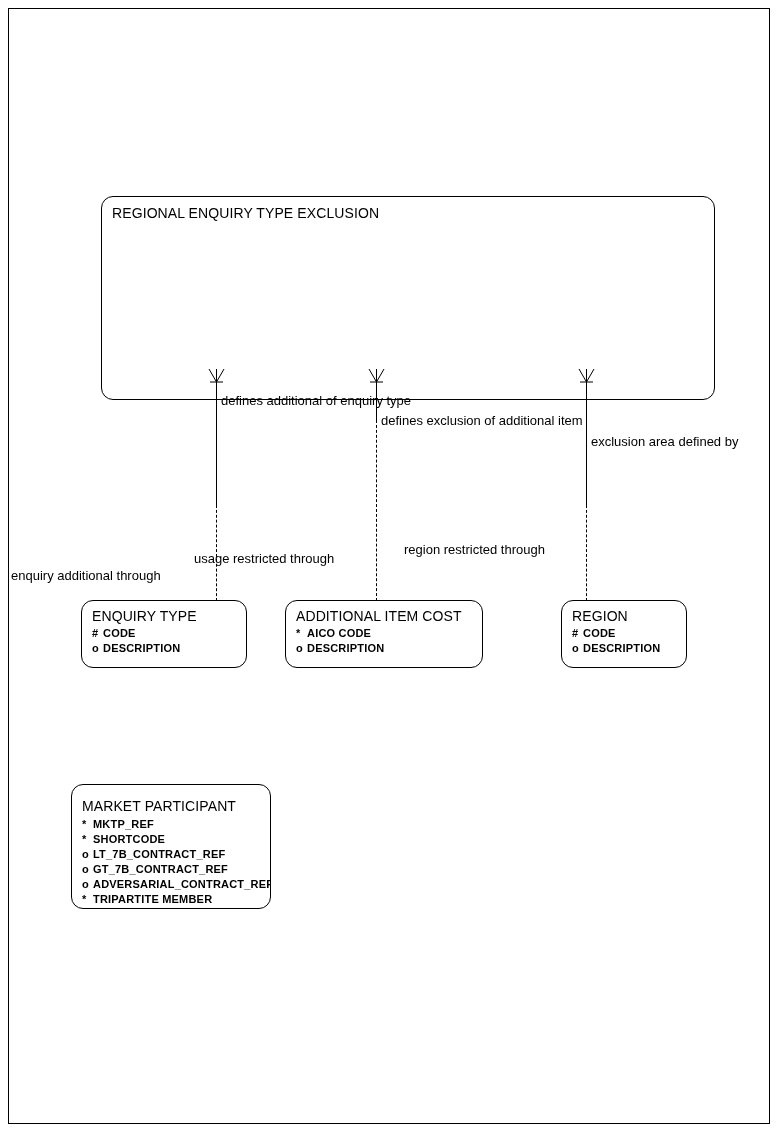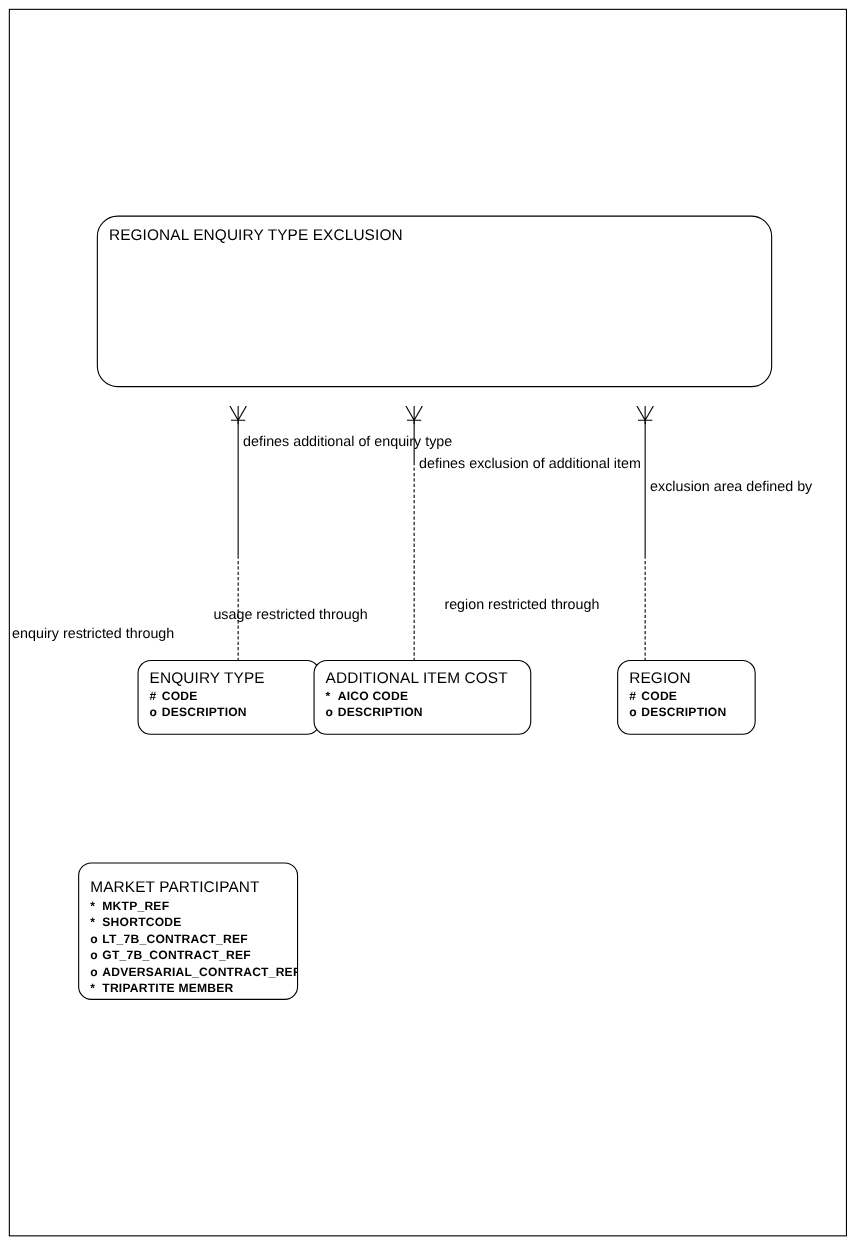--- a/index.html
+++ b/index.html
@@ -62,24 +62,24 @@
   }
   .attr-mark {
     display: inline-block;
     width: 11px;
     text-align: left;
   }
   .attr-name {
     letter-spacing: 0.2px;
   }
   
-  #entity-regional   { left: 88px;  top: 196px; width: 614px; height: 156px; border-radius: 19px; }
+  #entity-regional   { left: 101px;  top: 196px; width: 614px; height: 204px; }
   #entity-regional .entity-title { top: 8px; }
 
-  #entity-enquiry    { left: 81px;  top: 600px; width: 166px; height: 68px; margin-left: 44px; }
+  #entity-enquiry    { left: 81px;  top: 600px; width: 166px; height: 68px; }
   #entity-enquiry .entity-title  { top: 7px; }
   #entity-enquiry .attr-list     { top: 25px; }
 
   #entity-additional { left: 285px; top: 600px; width: 198px; height: 68px; }
   #entity-additional .entity-title { top: 7px; }
   #entity-additional .attr-list    { top: 25px; }
 
   #entity-region     { left: 561px; top: 600px; width: 126px; height: 68px; padding-left: 33px; }
   #entity-region .entity-title   { top: 7px; }
   #entity-region .attr-list      { top: 25px; }
@@ -153,21 +153,21 @@
 
   <div class="conn-solid" style="left:586px; top:380px;  height:125px;"></div>
   <div class="conn-dashed" style="left:586px; top:505px;  height:96px;"></div>
 
   <div class="rel-label" style="left:221px; top:393px;">defines additional of enquiry type</div>
 
   <div class="rel-label" style="left:381px; top:413px;">defines exclusion of additional item</div>
 
   <div class="rel-label" style="left:591px; top:434px;">exclusion area defined by</div>
 
-  <div class="rel-label" style="left:11px; top:568px;">enquiry restricted through</div>
+  <div class="rel-label" style="left:11px; top:568px;">enquiry additional through</div>
 
   <div class="rel-label" style="left:194px; top:551px;">usage restricted through</div>
 
   <div class="rel-label" style="left:404px; top:542px;">region restricted through</div>
 
   <div class="entity" id="entity-enquiry">
     <div class="entity-title">ENQUIRY TYPE</div>
     <ul class="attr-list">
       <li class="attr">
         <span class="attr-mark">#</span><span class="attr-name">CODE</span>

